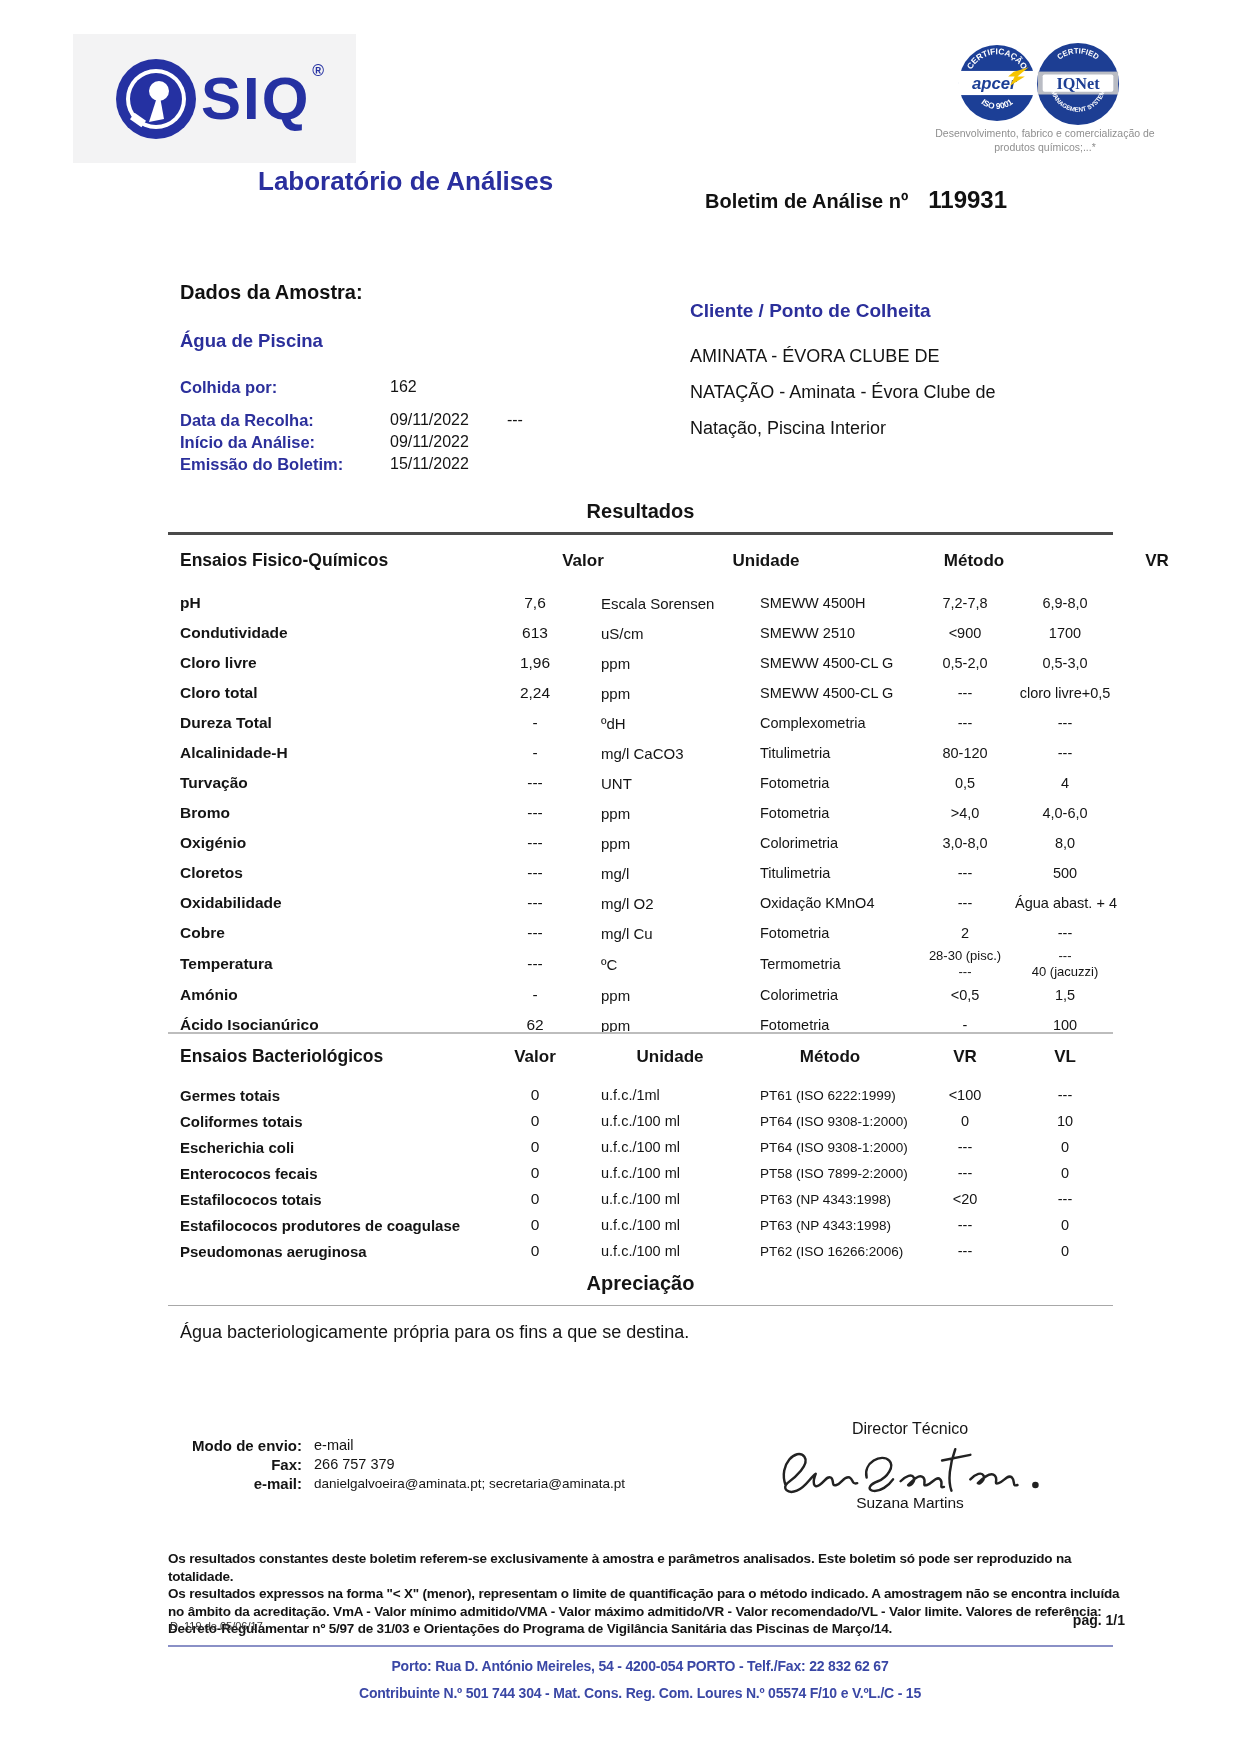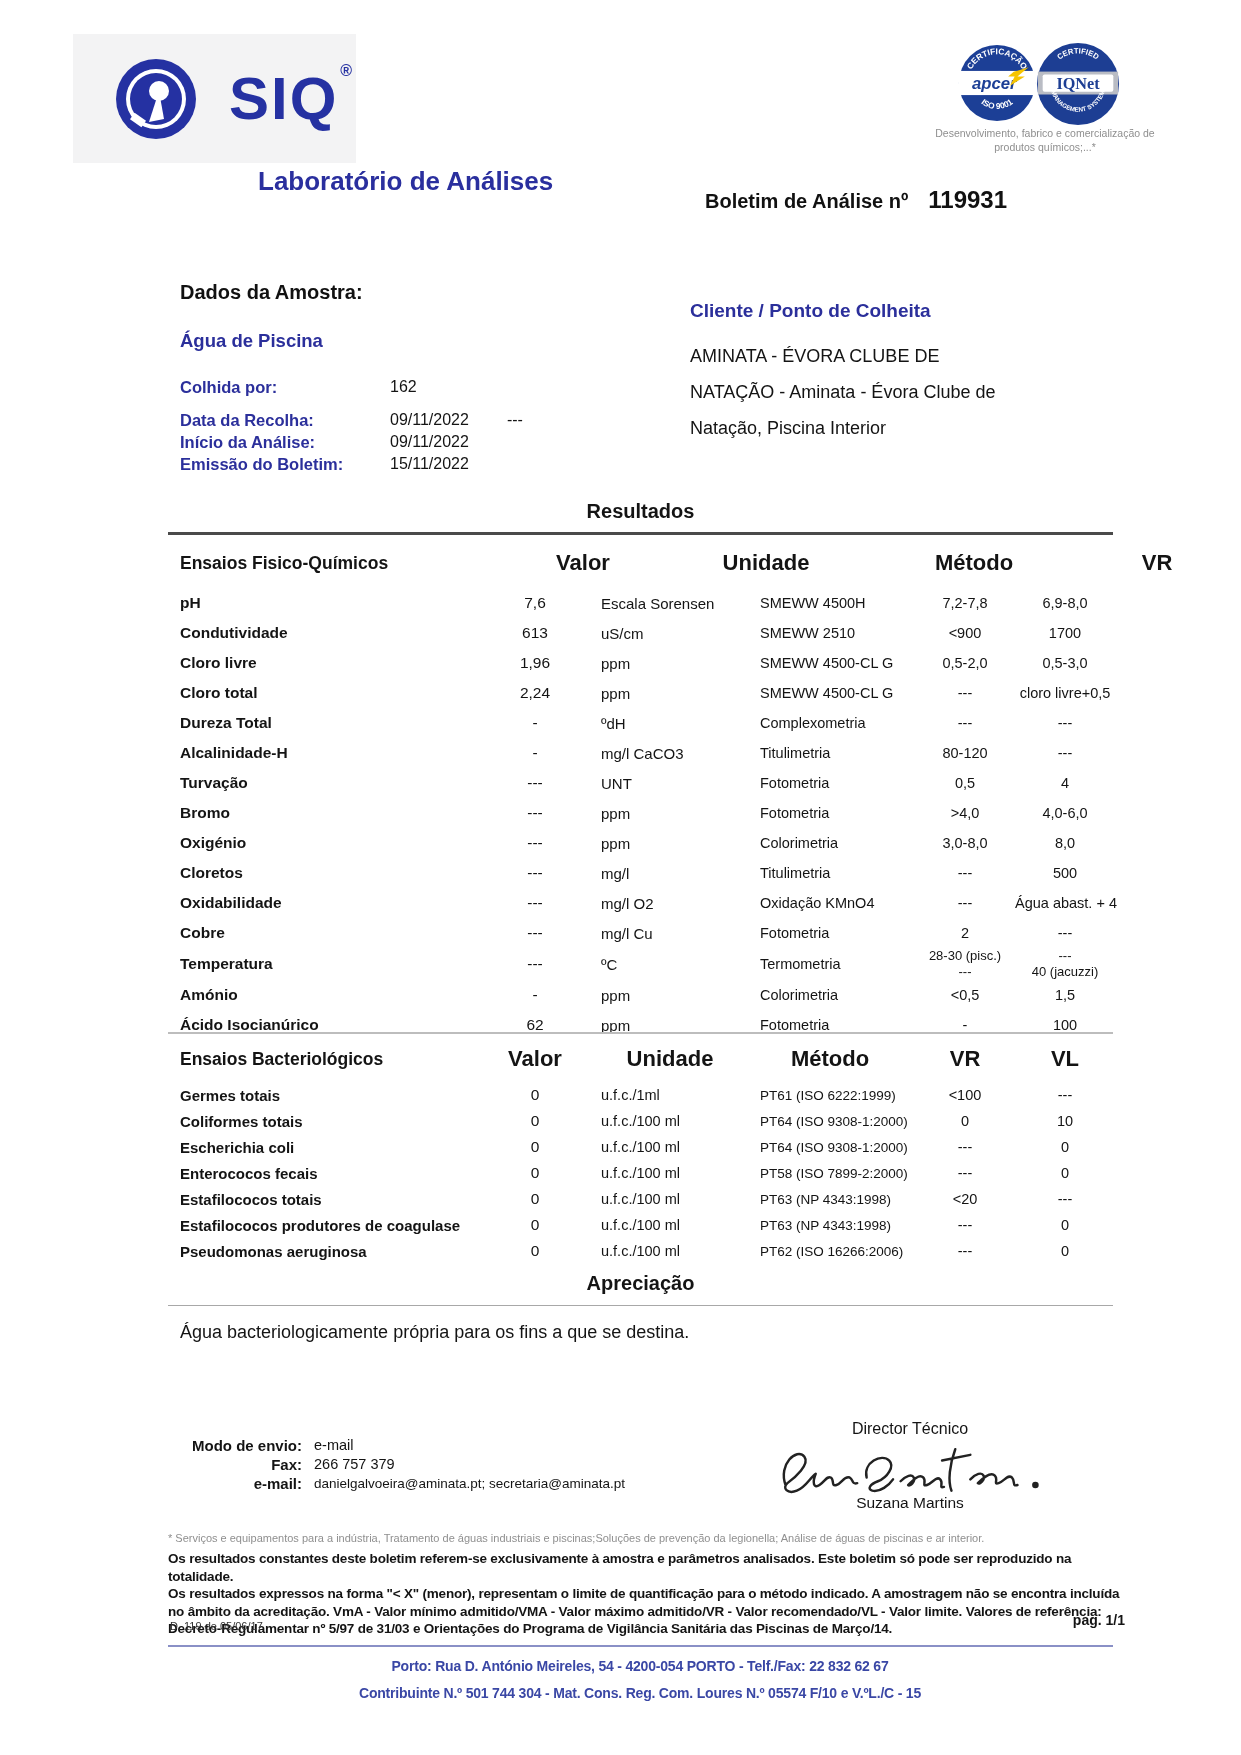--- a/index.html
+++ b/index.html
@@ -4,21 +4,21 @@
 <title>Boletim de Análise</title>
 <style>
   html,body{margin:0;padding:0;background:#e8e8e8;}
   .page{position:relative;width:1241px;height:1755px;background:#ffffff;margin:0 auto;
         font-family:"Liberation Sans", sans-serif;color:#141414;overflow:hidden;}
   .abs{position:absolute;}
 
   
   .logo-block{left:73px;top:34px;width:283px;height:129px;background:#f3f3f4;
               display:flex;align-items:center;padding-left:38px;box-sizing:border-box;}
-  .siq-word{font-size:60px;font-weight:bold;color:#2531a2;letter-spacing:2px;margin-left:28px;line-height:1;}
+  .siq-word{font-size:60px;font-weight:bold;color:#2531a2;letter-spacing:2px;margin-left:0;line-height:1;}
   .siq-reg{font-size:16px;font-weight:bold;color:#2531a2;vertical-align:top;position:relative;top:-28px;left:2px;}
   .lab-title{left:258px;top:166px;font-size:26px;font-weight:bold;color:#2a2f9e;}
 
   .badge{position:absolute;}
   .cert-caption{left:925px;top:126px;width:240px;text-align:center;font-size:10.5px;
                 color:#8f8f8f;line-height:14px;}
 
   .bulletin{left:705px;top:186px;display:flex;align-items:baseline;}
   .bulletin-label{font-size:20px;font-weight:bold;color:#111;}
   .bulletin-number{font-size:24px;font-weight:600;color:#111;margin-left:20px;}
@@ -39,21 +39,21 @@
 
   
   .results-title{left:168px;top:500px;width:945px;text-align:center;font-size:20px;font-weight:bold;}
   .rule1{left:168px;top:532px;width:945px;height:3px;background:#4a4a4a;}
   .rule2{left:168px;top:1032px;width:945px;height:2px;background:#bdbdbd;}
   .rule3{left:168px;top:1305px;width:945px;height:1px;background:#a8a8a8;}
 
   .tgrid{display:grid;grid-template-columns:295px 120px 150px 170px 100px 100px;align-items:center;}
   .thead-chem{left:180px;top:550px;width:935px;gap:48px;}
   .thead-bact{left:180px;top:1046px;width:935px;}
-  .h{font-size:22px;font-weight:bold;white-space:nowrap;}
+  .h{font-size:17px;font-weight:bold;white-space:nowrap;}
   .h.param{font-size:17.5px;}
   .h.center{text-align:center;}
 
   #chem-rows{left:180px;top:588px;width:935px;}
   #bact-rows{left:180px;top:1082px;width:935px;}
   .trow{display:grid;grid-template-columns:295px 120px 150px 170px 100px 100px;align-items:center;min-height:30px;}
   #bact-rows .trow{min-height:26px;}
   .c{white-space:nowrap;}
   .c.name{font-weight:bold;font-size:15.5px;}
   .c.val{text-align:center;font-size:15.5px;}
@@ -427,21 +427,20 @@
         <path d="M104,44 C100,28 120,18 128,26 C134,32 126,44 116,48 C108,51 104,56 110,58 C118,60 128,52 132,46"></path>
         <path d="M140,48 C146,42 152,40 154,44 C156,48 150,54 148,52 C154,46 160,40 164,44 C168,48 162,54 168,52 C174,50 178,42 182,46 C186,50 180,56 186,54"></path>
         <path d="M198,14 C192,30 190,48 194,58 M184,26 L214,20"></path>
         <path d="M214,46 C220,40 226,38 228,42 C230,46 224,52 222,50 C228,44 236,38 240,42 C244,46 238,52 244,50 C250,48 254,40 258,44 C262,48 258,54 264,52"></path>
       </g>
       <circle cx="283" cy="52" r="3.5" fill="#222222"></circle>
     </svg>
     <div class="director-name">Suzana Martins</div>
   </div>
 
-  <div class="abs fn-small">* Serviços e equipamentos para a indústria, Tratamento de águas industriais e piscinas;Soluções de prevenção da legionella; Análise de águas de piscinas e ar interior.</div>
   <div class="abs fn-bold">
     <div>Os resultados constantes deste boletim referem-se exclusivamente à amostra e parâmetros analisados. Este boletim só pode ser reproduzido na totalidade.</div>
     <div>Os resultados expressos na forma "&lt; X" (menor), representam o limite de quantificação para o método indicado.  A amostragem não se encontra incluída</div>
     <div>no âmbito da acreditação. VmA - Valor mínimo admitido/VMA - Valor máximo admitido/VR - Valor recomendado/VL - Valor limite. Valores de referência:</div>
     <div>Decreto-Regulamentar nº 5/97 de 31/03 e Orientações do Programa de Vigilância Sanitária das Piscinas de Março/14.</div>
   </div>
 
   <div class="abs doc-ref">D. 119 de 05/06/17</div>
   <div class="abs page-num">pag. 1/1</div>
 

